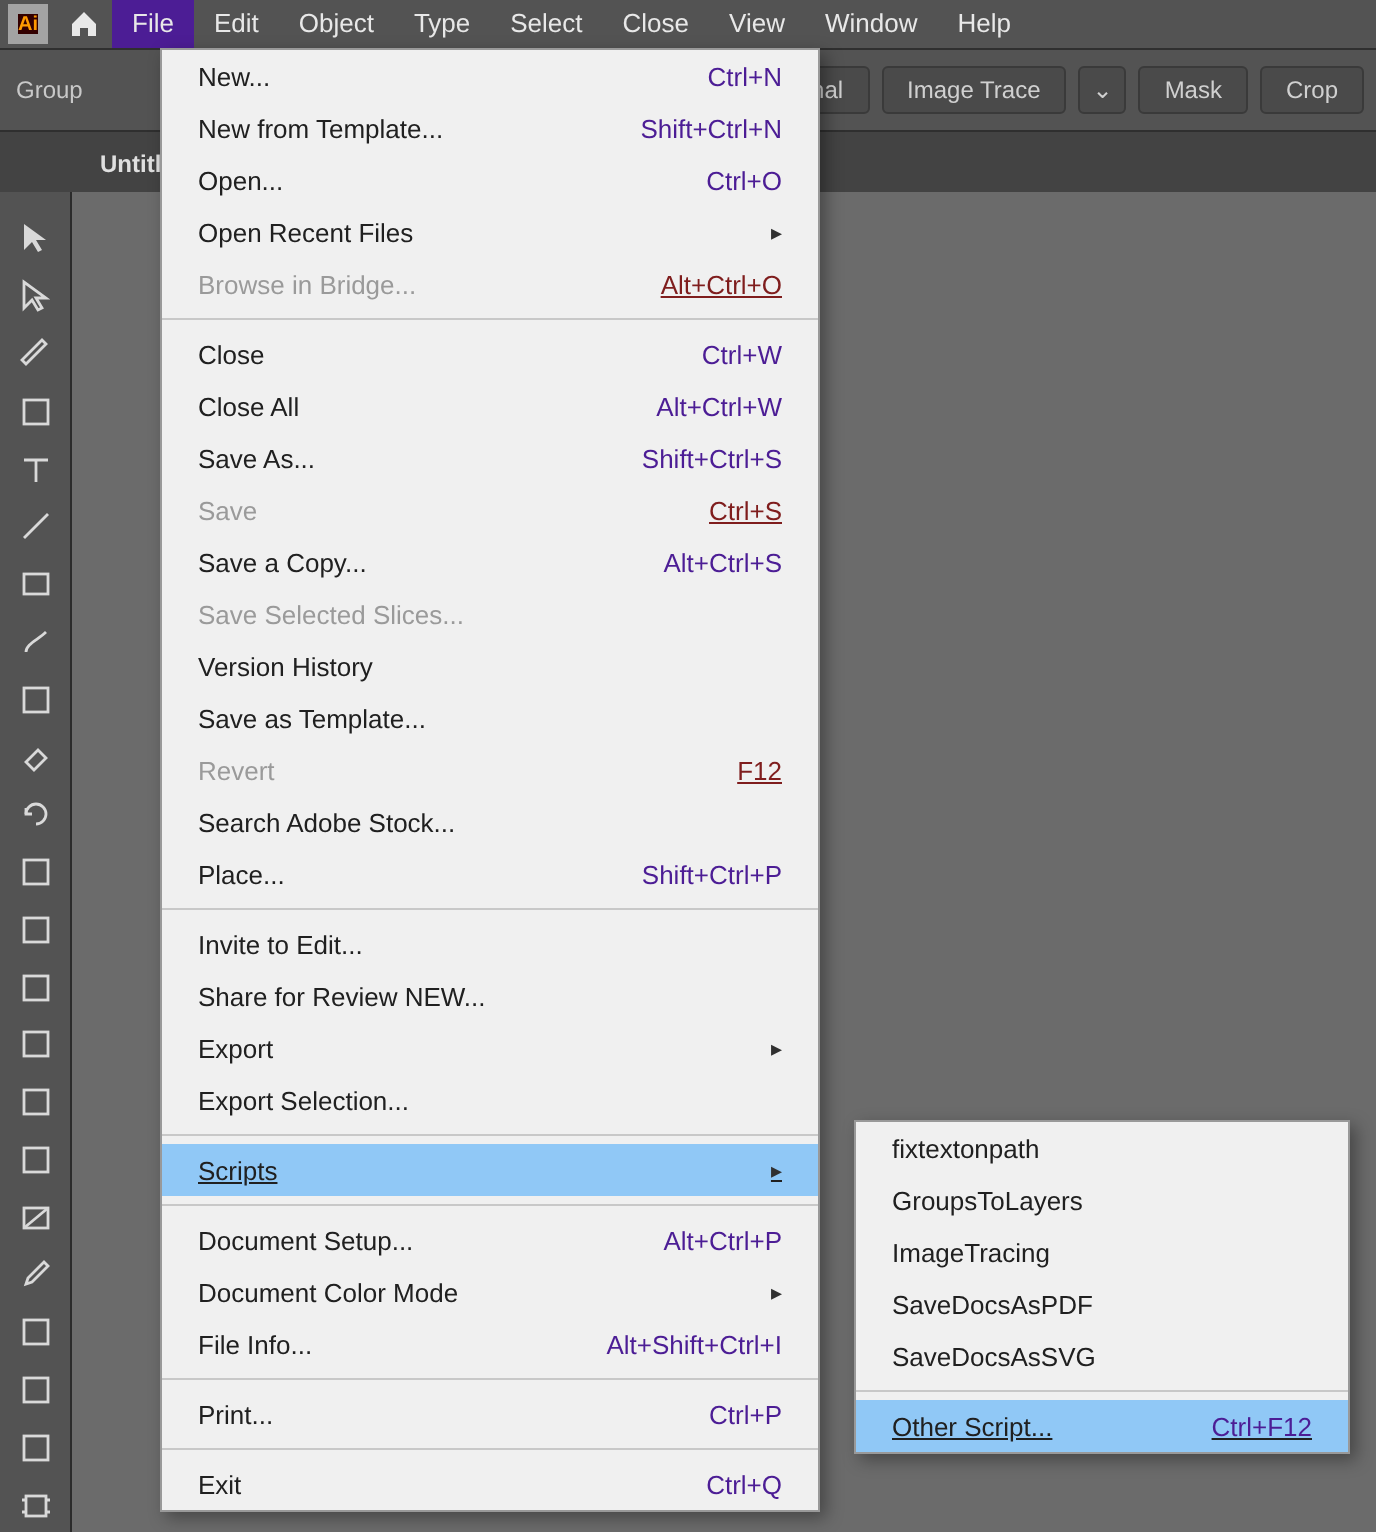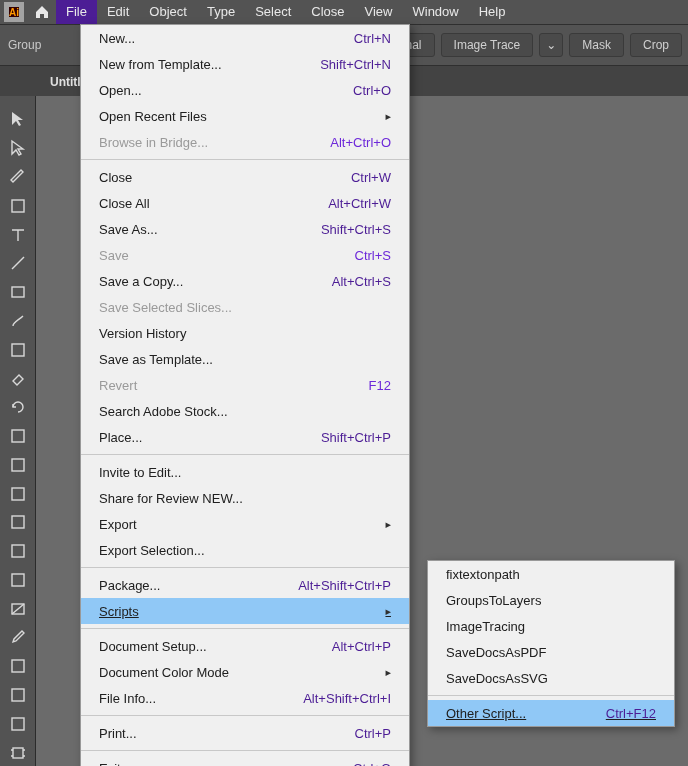--- a/index.html
+++ b/index.html
@@ -32,21 +32,21 @@
   .toolbar .tool { width:28px; height:28px; display:flex; align-items:center; justify-content:center; color:#d9d9d9; }
   .toolbar .tool svg { width:18px; height:18px; stroke:#d9d9d9; fill:none; stroke-width:1.4; }
 
   
   .dropdown { position:absolute; background:#f0f0f0; border:1px solid #999; box-shadow: 3px 3px 8px rgba(0,0,0,0.35); font-size:13px; color:#202020; }
   .dropdown .row { display:flex; align-items:center; height:26px; padding:0 18px 0 18px; white-space:nowrap; }
   .dropdown .row.disabled { color:#9a9a9a; }
   .dropdown .row.highlight { background:#90c8f6;text-decoration:underline; }
   .dropdown .row .lbl { flex:1; padding-right:40px; }
   .dropdown .row .sc  { color:#4c1d95; }
-  .dropdown .row.disabled .sc { color:#6d28d9; }
+  .dropdown .row.disabled .sc { color:#7f1d1d;text-decoration:underline; }
   .dropdown .row .arrow { width:10px; text-align:right; color:#303030; font-size:11px; margin-left:auto; }
   .dropdown hr { border:none; border-top:1px solid #c8c8c8; margin:4px 0; }
 
   #file-menu { top:24px; left:80px; width:330px; }
   #scripts-menu { top:560px; left:410px; width:248px;margin-left:17px; }
 </style>
 </head>
 <body>
 
 <div class="menubar">
@@ -280,24 +280,20 @@
       <span class="lbl">Share for Review NEW...</span>
     </div>
     <div class="row">
       <span class="lbl">Export</span>
       <span class="arrow">▸</span>
     </div>
     <div class="row">
       <span class="lbl">Export Selection...</span>
     </div>
     <hr>
-    <div class="row">
-      <span class="lbl">Package...</span>
-      <span class="sc">Alt+Shift+Ctrl+P</span>
-    </div>
     <div class="row highlight">
       <span class="lbl">Scripts</span>
       <span class="arrow">▸</span>
     </div>
     <hr>
     <div class="row">
       <span class="lbl">Document Setup...</span>
       <span class="sc">Alt+Ctrl+P</span>
     </div>
     <div class="row">

